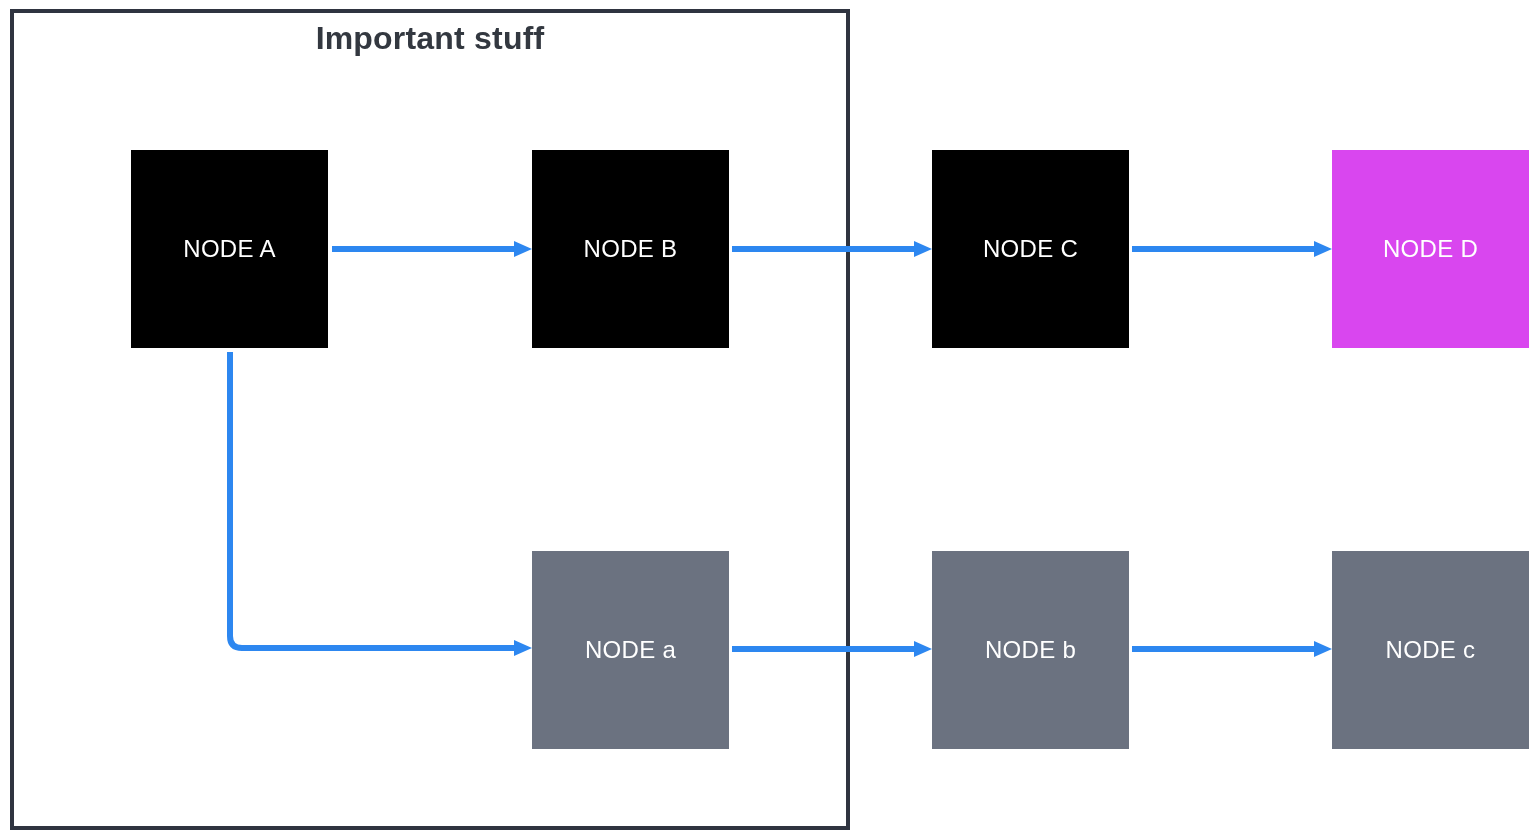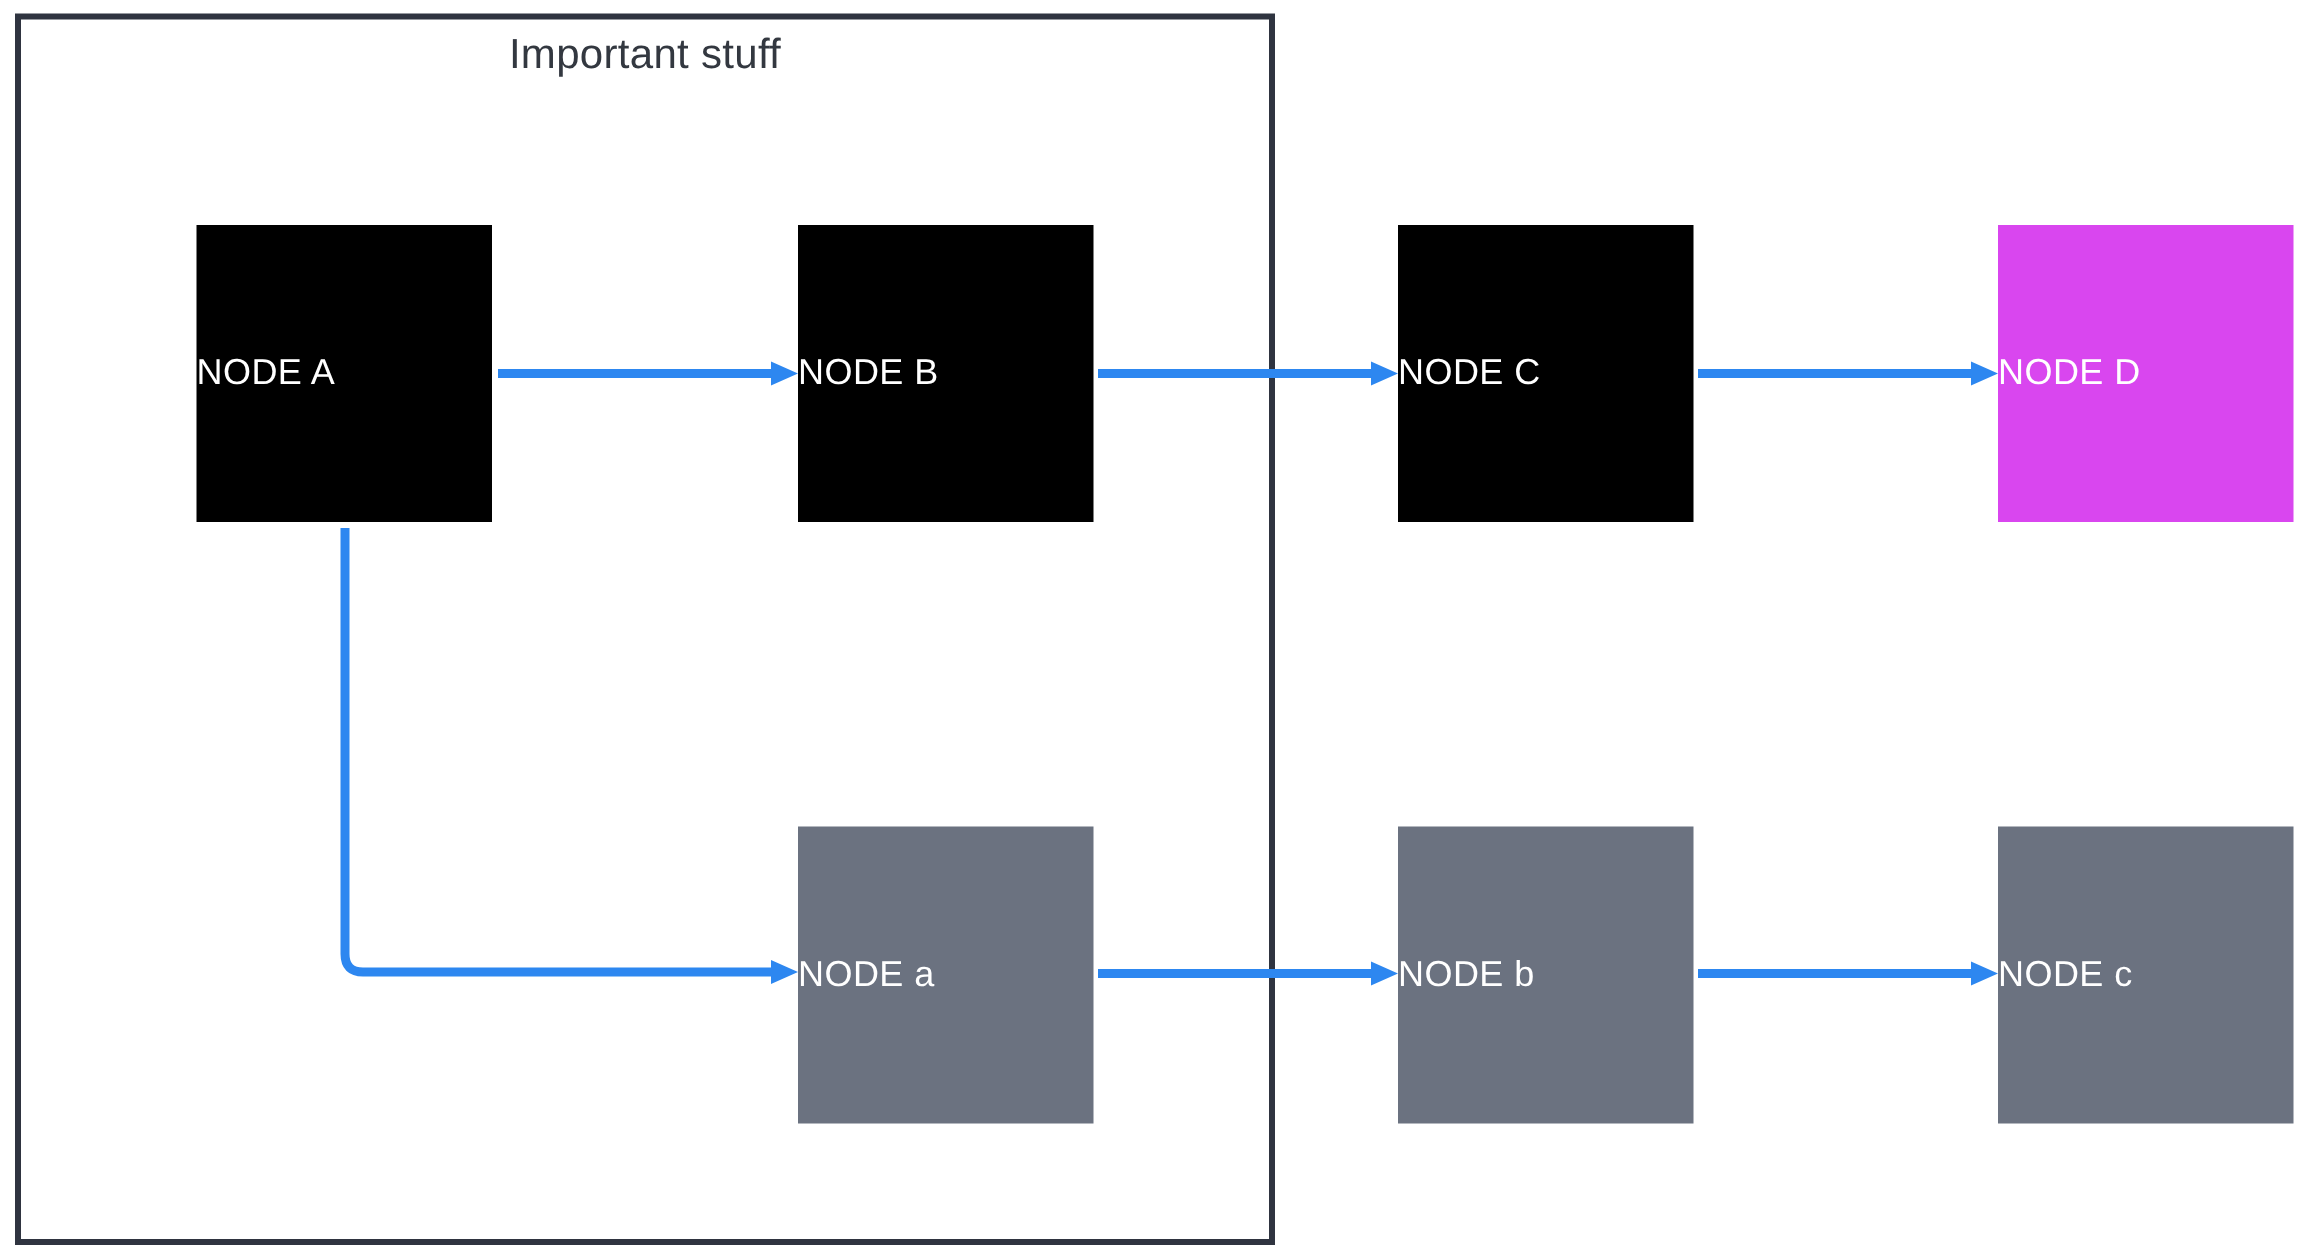--- a/index.html
+++ b/index.html
@@ -37,33 +37,33 @@
     white-space: nowrap;
     transform: translateX(-50%);
     font-weight: 400;
     letter-spacing: 0.2px;
   }
   .node {
     position: absolute;
     box-sizing: border-box;
     display: flex;
     align-items: center;
-    justify-content: flex-start;
+    justify-content: center;
     color: #ffffff;
     white-space: nowrap;
     letter-spacing: 0.3px;
   }
 </style>
 </head>
 <body>
 
 <div id="canvas" style="width: 1540px; height: 840px; background: rgb(255, 255, 255);">
 
   <div class="cluster" style="left: 10px; top: 9px; width: 840px; height: 821px; border: 4px solid rgb(47, 52, 64);"></div>
-  <div class="cluster-title" style="left: 430px; top: 20px; font-size: 28px; color: rgb(51, 56, 64);">Important stuff</div>
+  <div class="cluster-title" style="left: 430px; top: 20px; font-size: 32px; color: rgb(51, 56, 64); font-weight: bold;">Important stuff</div>
 
   <svg id="edge-layer" xmlns="http://www.w3.org/2000/svg" width="1540" height="840" viewBox="0 0 1540 840">
       <g>
         <path d="M 332 249 L 520 249" fill="none" stroke="#2d87f0" stroke-width="6" stroke-linecap="butt" stroke-linejoin="round"></path>
         <polygon points="532,249 514,241 514,257" fill="#2d87f0"></polygon>
       </g>
       <g>
         <path d="M 732 249 L 920 249" fill="none" stroke="#2d87f0" stroke-width="6" stroke-linecap="butt" stroke-linejoin="round"></path>
         <polygon points="932,249 914,241 914,257" fill="#2d87f0"></polygon>
       </g>

